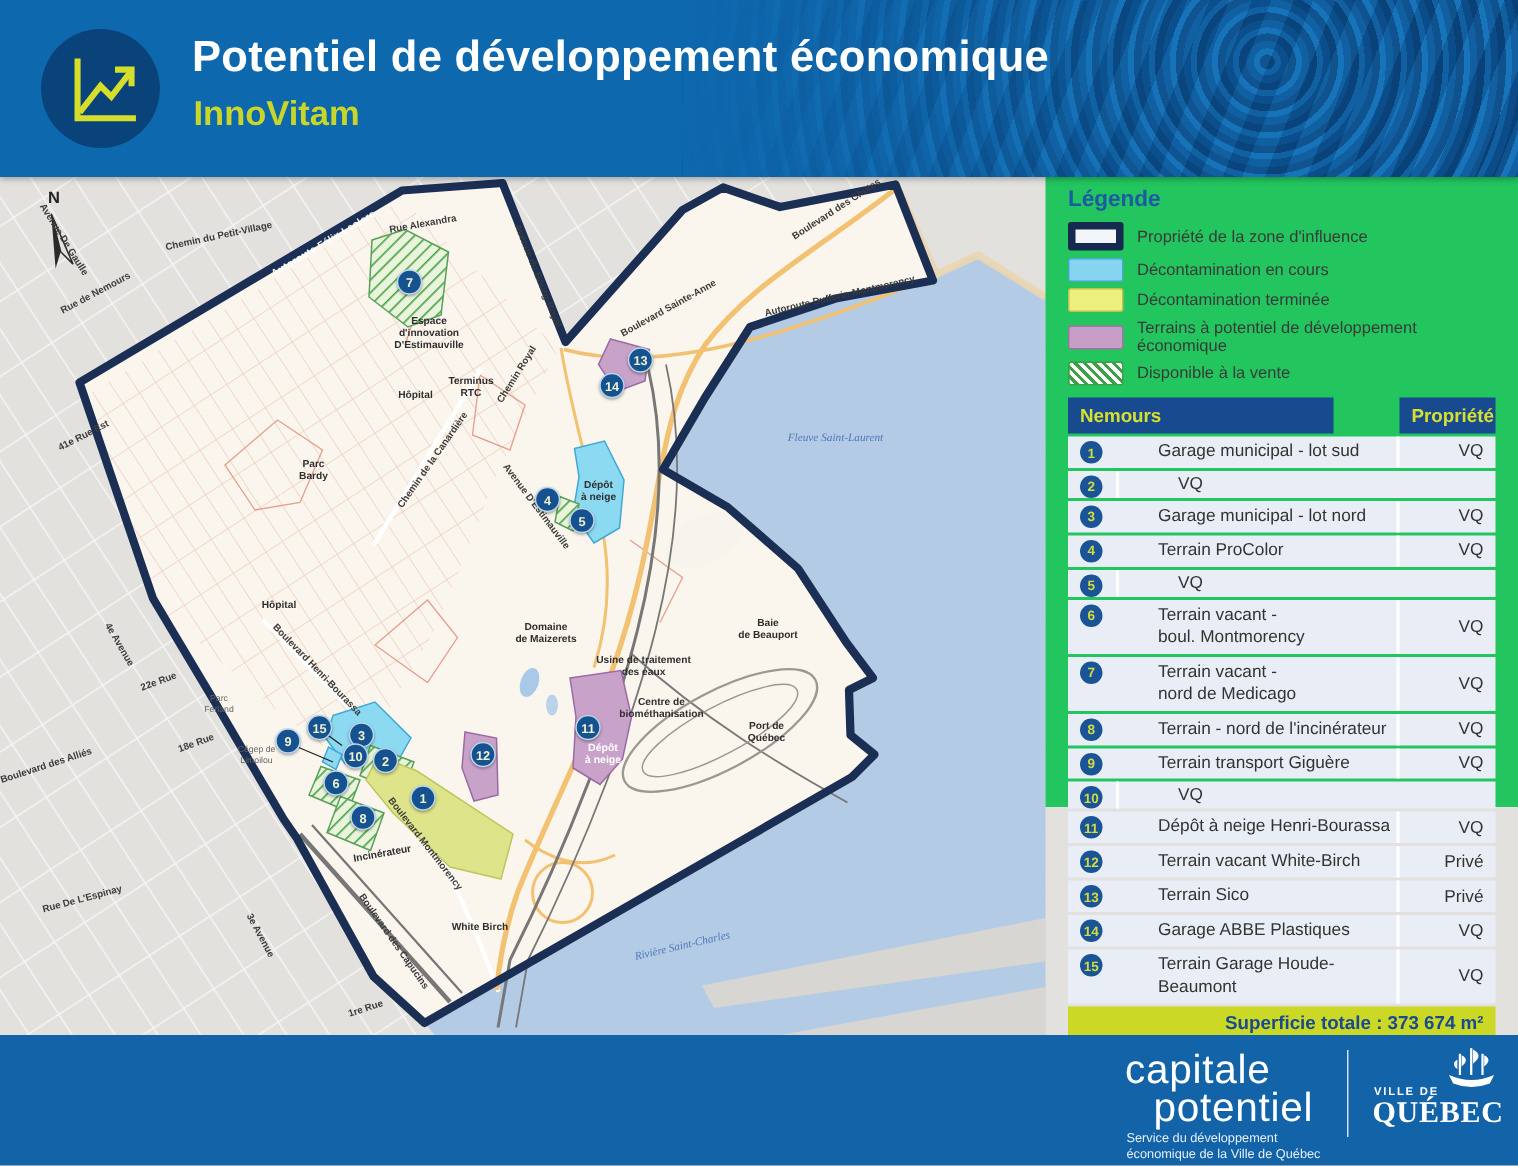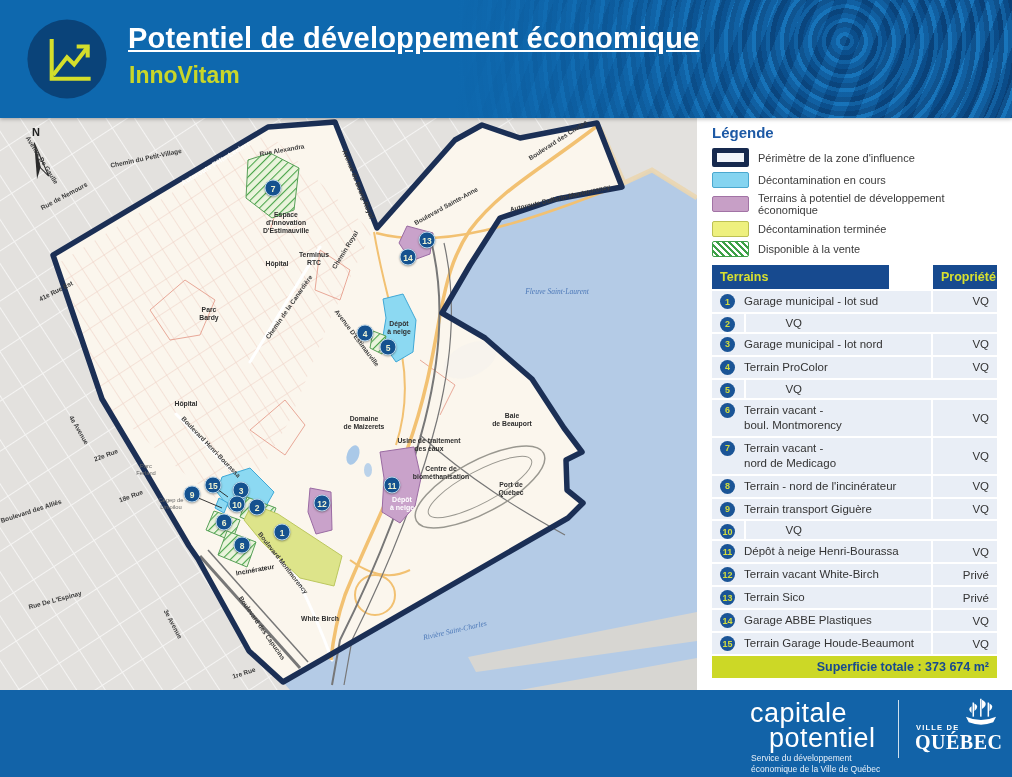--- a/index.html
+++ b/index.html
@@ -9,60 +9,60 @@
   
   .header{position:absolute;left:0;top:0;width:1012px;height:118px;background:#0e68ae;z-index:30;
           box-shadow:0 1px 4px rgba(0,0,0,.3);}
   .header-photo{position:absolute;right:0;top:0;width:55%;height:100%;
      background:
        linear-gradient(to right,#0e68ae 0%,rgba(14,104,174,.15) 55%,rgba(14,104,174,0) 100%),
        repeating-radial-gradient(circle at 70% 35%,rgba(8,48,96,.5) 0 5px,rgba(26,118,188,.4) 5px 9px,rgba(10,70,130,.45) 9px 14px),
        repeating-linear-gradient(112deg,rgba(32,126,196,.5) 0 14px,rgba(9,56,108,.5) 14px 26px);}
   .header-icon{position:absolute;left:22px;top:14px;width:90px;height:90px;}
   .h-title{position:absolute;left:128px;top:22px;font-size:29px;font-weight:700;color:#fff;
-           letter-spacing:.2px;white-space:nowrap;text-decoration:underline;}
+           letter-spacing:.2px;white-space:nowrap;}
   .h-sub{position:absolute;left:129px;top:62px;font-size:23px;font-weight:700;color:#c9d629;}
 
   
   .map-layer{position:absolute;left:0;top:0;width:697px;height:690px;z-index:10;}
   .map-lbl{position:absolute;white-space:pre-line;text-align:center;line-height:1.15;pointer-events:none;}
   .lbl-road{font-size:6.5px;font-weight:700;color:#3b3b3b;}
   .lbl-roadw{font-size:6.5px;font-weight:700;color:#fff;letter-spacing:.3px;}
   .lbl-place{font-size:6.8px;font-weight:600;color:#2e2e2e;}
   .lbl-tiny{font-size:5.8px;color:#666;}
   .lbl-water{font-size:7.5px;font-style:italic;color:#4d79b8;font-family:"Liberation Serif",serif;}
   .lbl-white{font-size:7px;font-weight:700;color:#fff;}
   .mk{position:absolute;width:15px;height:15px;border-radius:50%;background:#15528f;
       border:1px solid #bad7eb;color:#eef3d2;font-size:8.5px;font-weight:700;
       display:flex;align-items:center;justify-content:center;transform:translate(-50%,-50%);
       box-shadow:0 1px 2px rgba(0,0,0,.35);z-index:12;}
   .north{position:absolute;left:26px;top:126px;width:26px;height:54px;color:#222;}
   .north .n-letter{font-size:11px;font-weight:700;position:absolute;left:6px;top:0;}
 
   
-  .panel{position:absolute;left:697px;top:118px;width:315px;height:572px;background:#ffffff;z-index:20;}
+  .panel{position:absolute;left:697px;top:118px;width:315px;height:420px;background:#22c55e;z-index:20;}
   .panel-inner{position:absolute;left:15px;top:4px;width:285px;}
   .leg-title{font-size:15px;font-weight:700;color:#1d59a5;margin:2px 0 7px 0;}
   .leg-item{display:flex;align-items:center;gap:9px;margin-bottom:4.5px;font-size:11px;color:#3a3a3a;}
   .sw{flex:none;width:37px;height:16px;border-radius:2px;box-sizing:border-box;}
   .sw-perimeter{background:#f2f5fa;border:5px solid #16294e;height:19px;}
   .sw-cyan{background:#85d4f0;border:1px solid #4aa8cf;}
   .sw-yellow{background:#eef07e;border:1px solid #bdc153;}
   .sw-purple{background:#c79fc6;border:1px solid #a273a5;}
   .sw-hatch{background:repeating-linear-gradient(45deg,#ffffff 0 2.5px,#3da047 2.5px 4.5px);border:1px solid #3da047;}
   .terr-table{margin-top:8px;}
   .t-head{display:flex;gap:2px;font-size:12.5px;font-weight:700;color:#d8e02f;}
   .t-head>div{background:#174a8f;padding:5px 8px;}
   .t-head-label{flex:1;}
   .t-head-owner{width:48px;text-align:center;margin-left:42px;}
   .t-row{display:flex;background:#e9eef6;margin-top:2px;align-items:stretch;font-size:11.5px;color:#333;}
   .badge{flex:none;width:15px;height:15px;border-radius:50%;background:#1a5496;color:#d2dc3e;
          font-size:9px;font-weight:700;display:flex;align-items:center;justify-content:center;
          margin:3px 9px 0 8px;}
-  .t-label{flex:1;white-space:pre-line;line-height:1.3;padding:3px 0 3px 0;}
+  .t-label{flex:1;white-space:pre-line;line-height:1.3;padding:3px 0 3px 0;margin-left:28px;}
   .t-owner{width:56px;border-left:2px solid #fff;display:flex;align-items:center;
            justify-content:flex-end;padding-right:8px;}
   .total-bar{margin-top:2px;background:#ccd826;color:#174a8f;font-weight:700;font-size:12.5px;
              text-align:right;padding:4px 8px;}
 
   
   .footer{position:absolute;left:0;top:690px;width:1012px;height:87px;background:#1263a8;z-index:30;}
   .ca-line1{position:absolute;left:750px;top:8px;font-size:27px;color:#fff;letter-spacing:.5px;}
   .ca-line2{position:absolute;left:769px;top:33px;font-size:27px;color:#fff;letter-spacing:.5px;}
   .ca-svc{position:absolute;left:751px;top:63px;font-size:8.5px;color:#e8f0f8;line-height:1.35;white-space:pre-line;}
@@ -267,43 +267,43 @@
     <div class="h-title">Potentiel de développement économique</div>
     <div class="h-sub">InnoVitam</div>
   </header>
 
   <aside class="panel">
     <div class="panel-inner">
       <div class="leg-title">Légende</div>
       <div id="legend-items">
           <div class="leg-item">
             <span class="sw sw-perimeter"></span>
-            <span>Périmètre de la zone d'influence</span>
+            <span>Propriété de la zone d'influence</span>
           </div>
           <div class="leg-item">
             <span class="sw sw-cyan"></span>
             <span>Décontamination en cours</span>
           </div>
           <div class="leg-item">
+            <span class="sw sw-yellow"></span>
+            <span>Décontamination terminée</span>
+          </div>
+          <div class="leg-item">
             <span class="sw sw-purple"></span>
             <span>Terrains à potentiel de développement économique</span>
-          </div>
-          <div class="leg-item">
-            <span class="sw sw-yellow"></span>
-            <span>Décontamination terminée</span>
           </div>
           <div class="leg-item">
             <span class="sw sw-hatch"></span>
             <span>Disponible à la vente</span>
           </div>
         </div>
 
       <div class="terr-table">
         <div class="t-head">
-          <div class="t-head-label">Terrains</div>
+          <div class="t-head-label">Nemours</div>
           <div class="t-head-owner">Propriété</div>
         </div>
         <div id="table-rows">
             <div class="t-row">
               <span class="badge">1</span>
               <span class="t-label">Garage municipal - lot sud</span>
               <span class="t-owner">VQ</span>
             </div>
             <div class="t-row">
               <span class="badge">2</span>

